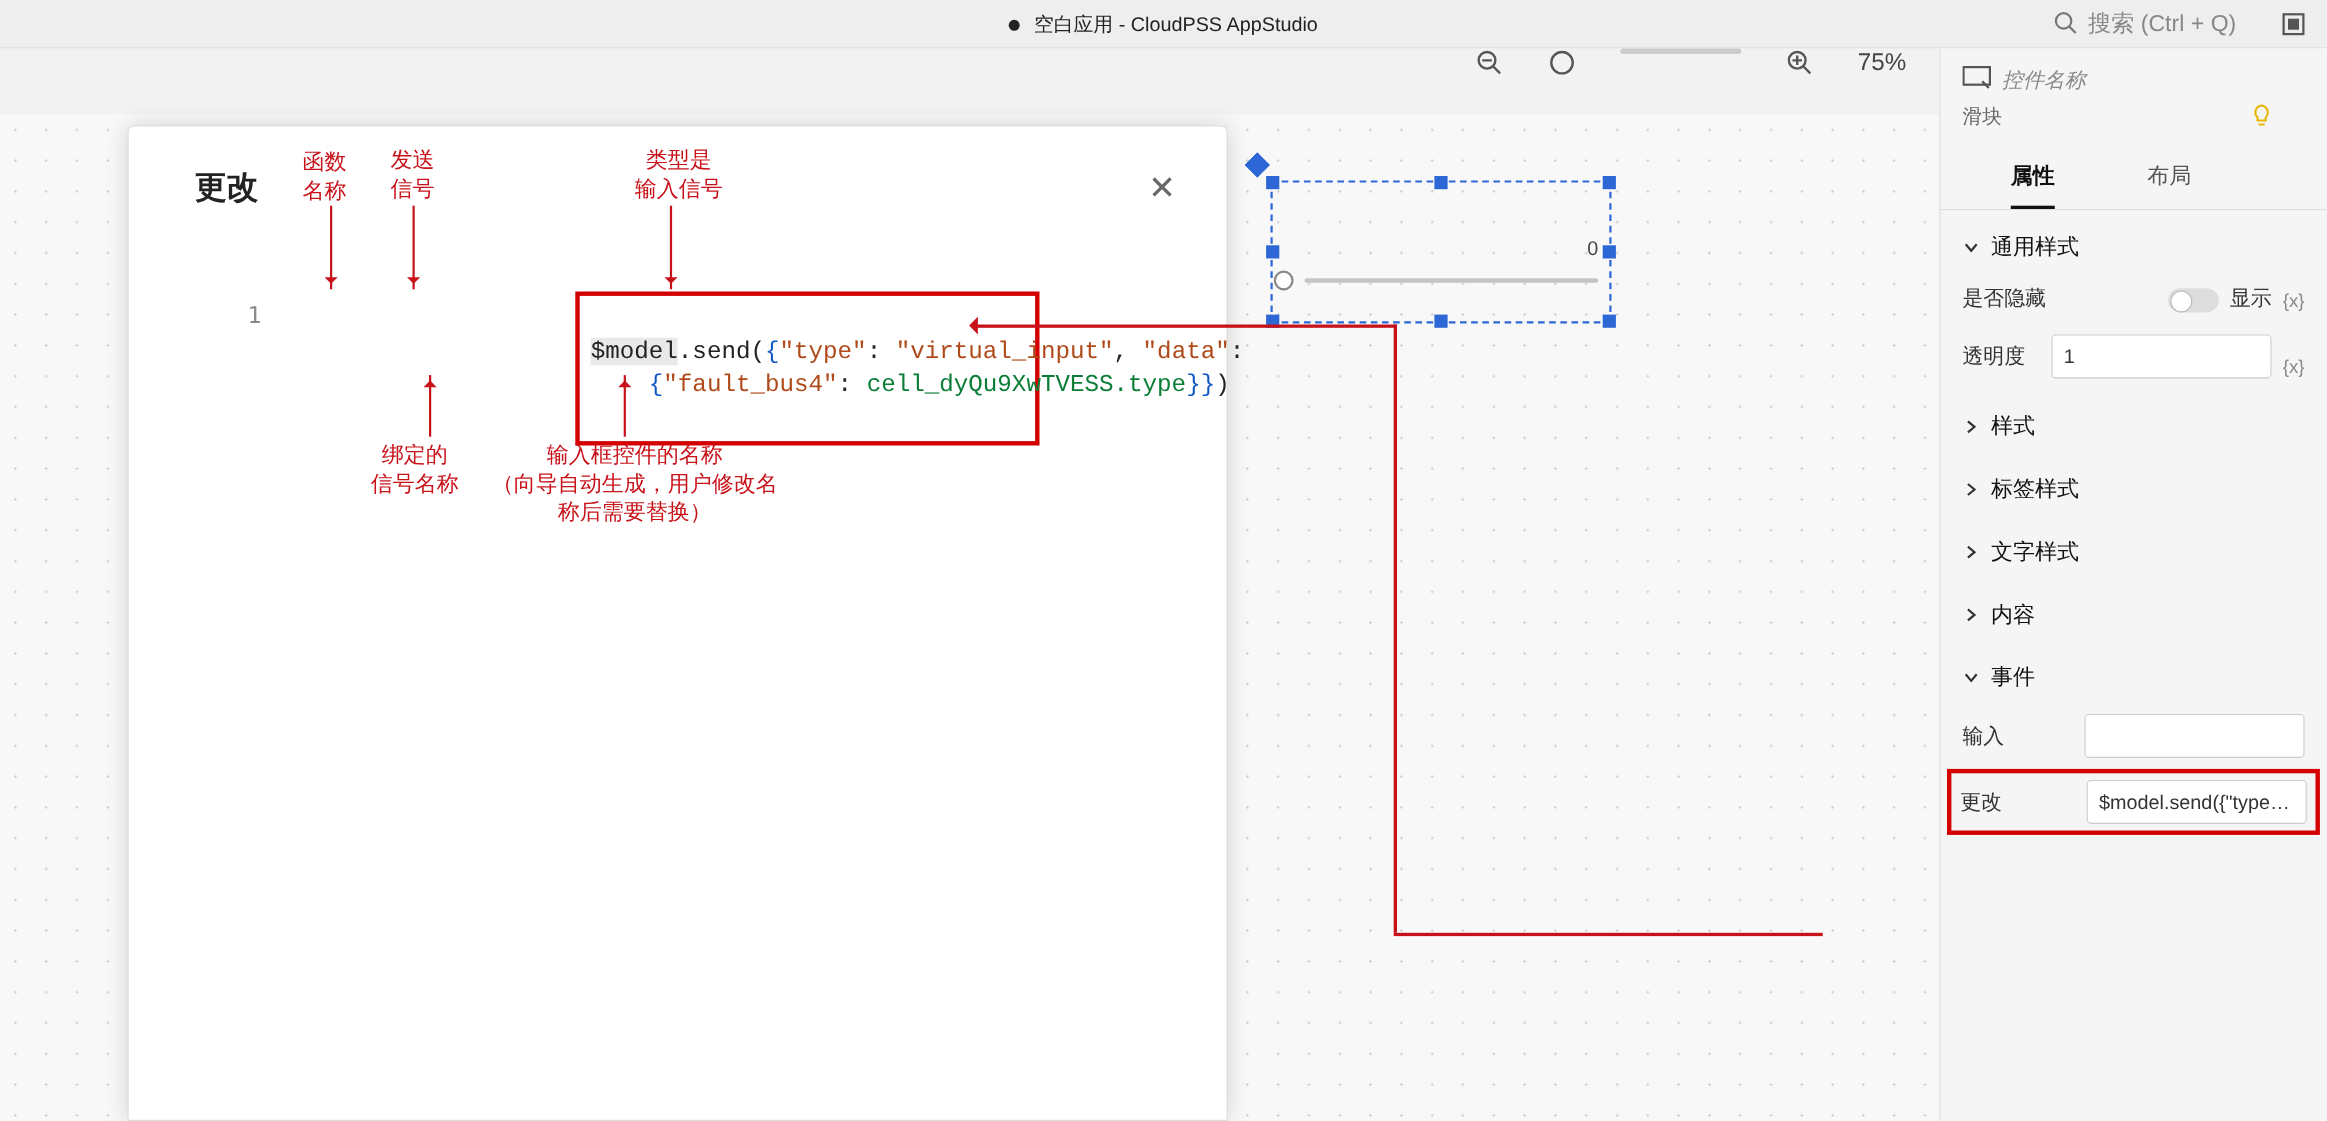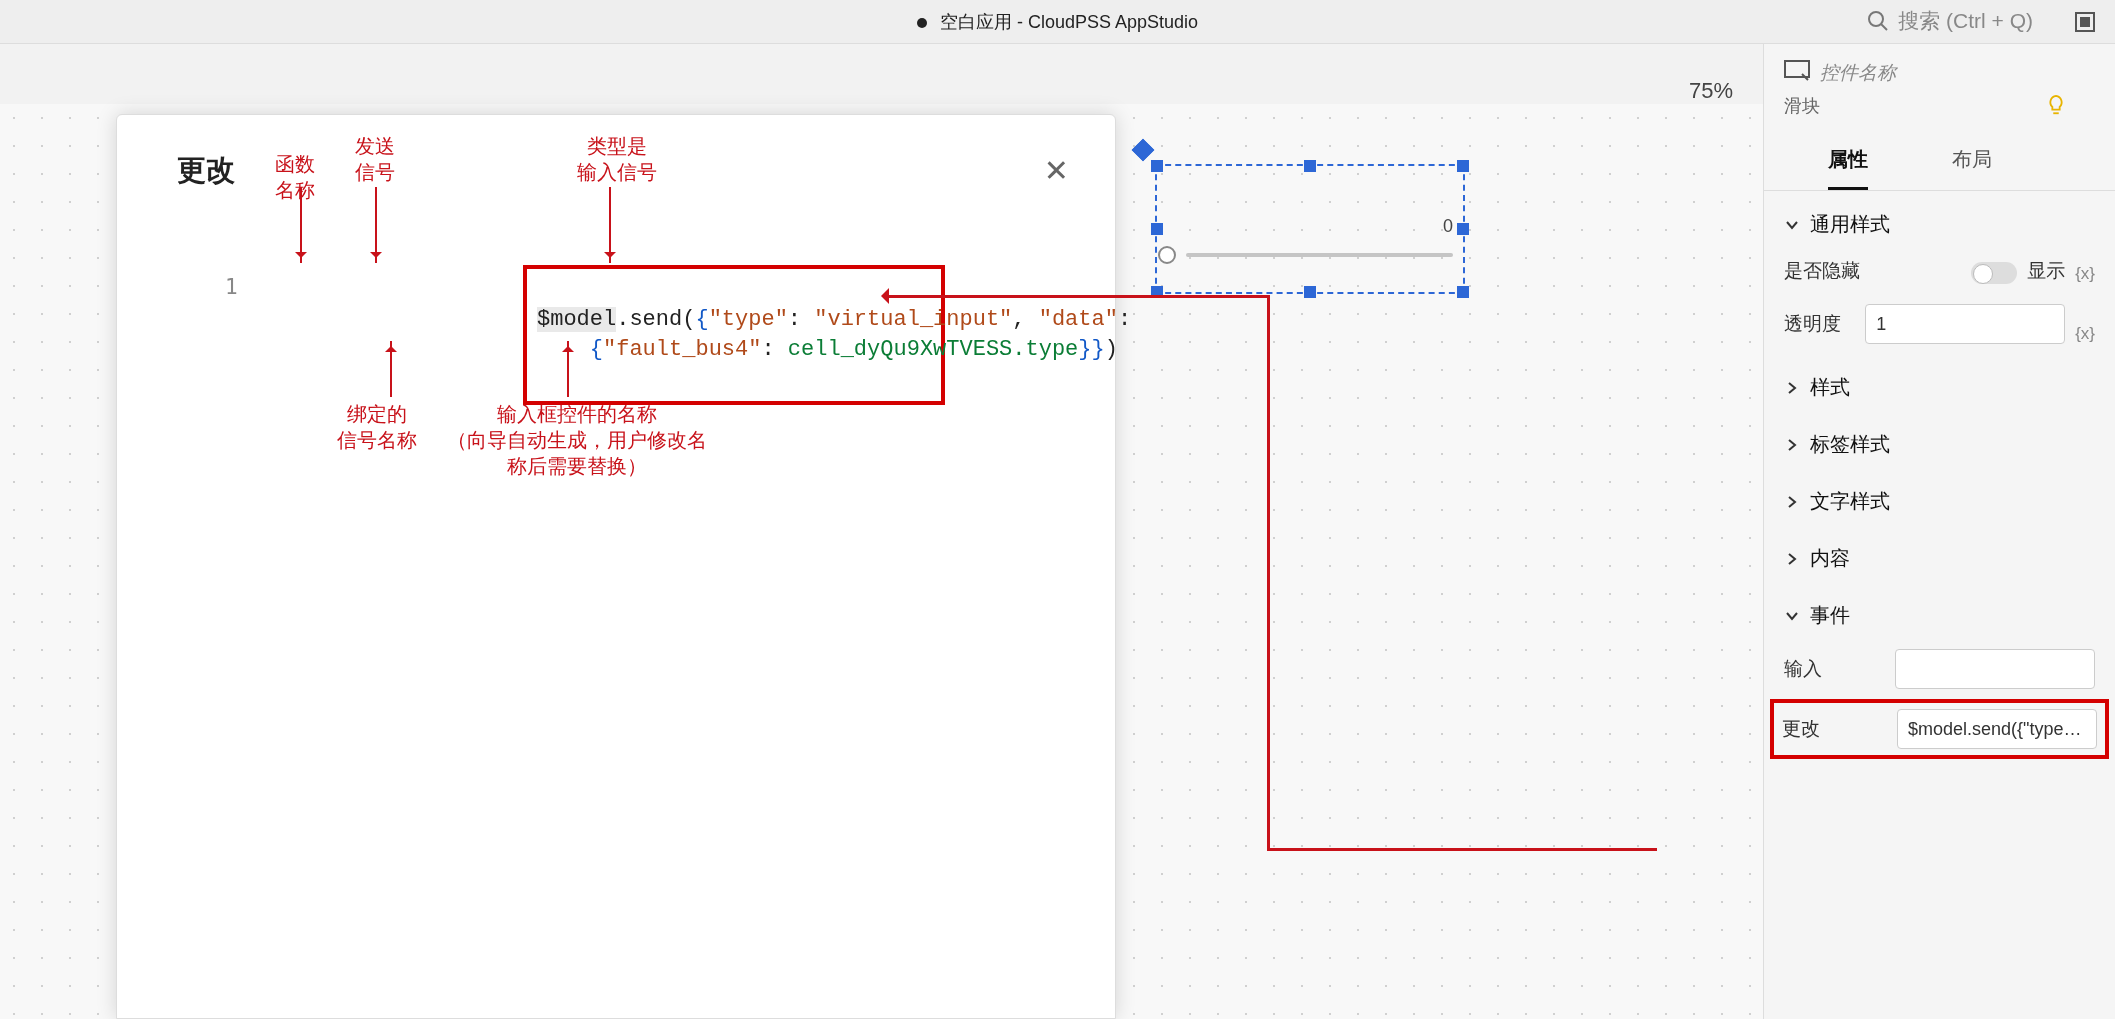--- a/index.html
+++ b/index.html
@@ -8,21 +8,21 @@
 
   
   .topbar { position:absolute; top:0; left:0; right:0; height:44px; background:#eeeeee; border-bottom:1px solid #ddd; display:flex; align-items:center; }
   .topbar-title { position:absolute; left:0; right:0; text-align:center; font-size:18px; color:#222; }
   .dot { display:inline-block; width:10px; height:10px; background:#222; border-radius:50%; vertical-align:middle; margin-right:8px; }
   .search-wrap { position:absolute; right:82px; top:7px; display:flex; align-items:center; color:#888; font-size:21px; }
   .search-wrap svg { margin-right:8px; }
   .fullscreen-ico { position:absolute; right:18px; top:10px; }
 
   
-  .zoombar { position:absolute; top:44px; left:0; right:352px; height:60px; display:flex; align-items:flex-end; justify-content:flex-end; padding-right:30px; gap:40px; background:#f2f2f2;flex-direction:column; }
+  .zoombar { position:absolute; top:44px; left:0; right:352px; height:60px; display:flex; align-items:flex-start; justify-content:flex-end; padding-right:30px; gap:40px; background:#f2f2f2; }
   .zoombar .pct { font-size:22px; color:#444; }
 
   
   .inspector { position:absolute; top:44px; right:0; bottom:0; width:352px; background:#f5f5f5; border-left:1px solid #ddd; font-size:19px; color:#333; }
   .ins-name { padding:16px 20px 4px 20px; display:flex; gap:10px; color:#888; font-style:italic;}
   .ins-type { padding:4px 48px 14px 20px; color:#666; font-size:18px; display:flex; justify-content:space-between; }
   .ins-tip { width:22px; height:22px; }
   .tabs { display:flex; gap:40px; padding:0 20px; border-bottom:1px solid #ddd; }
   .tab { padding:14px 0 14px 0; font-size:20px; color:#555; cursor:pointer;margin-left:44px; }
   .tab.active { color:#111; border-bottom:3px solid #111; font-weight:600; }
@@ -224,21 +224,21 @@
         </span>
     </div>
   </div>
 
   <div class="modal">
     <div class="modal-hdr">
       <span class="modal-title">更改</span>
       <span class="close-x">✕</span>
     </div>
 
-    <div class="ann" style="left:158px; top:36px;"><span style="white-space:pre;">函数
+    <div class="ann" style="left:158px; top:20px;"><span style="white-space:pre;">函数
 名称</span></div>
     <div class="ann" style="left:238px; top:18px;"><span style="white-space:pre;">发送
 信号</span></div>
     <div class="ann" style="left:460px; top:18px;"><span style="white-space:pre;">类型是
 输入信号</span></div>
 
     <div class="arrow-down" style="left:183px; top:72px; height:76px;"></div>
     <div class="arrow-down" style="left:258px; top:72px; height:76px;"></div>
     <div class="arrow-down" style="left:492px; top:72px; height:76px;"></div>
 

